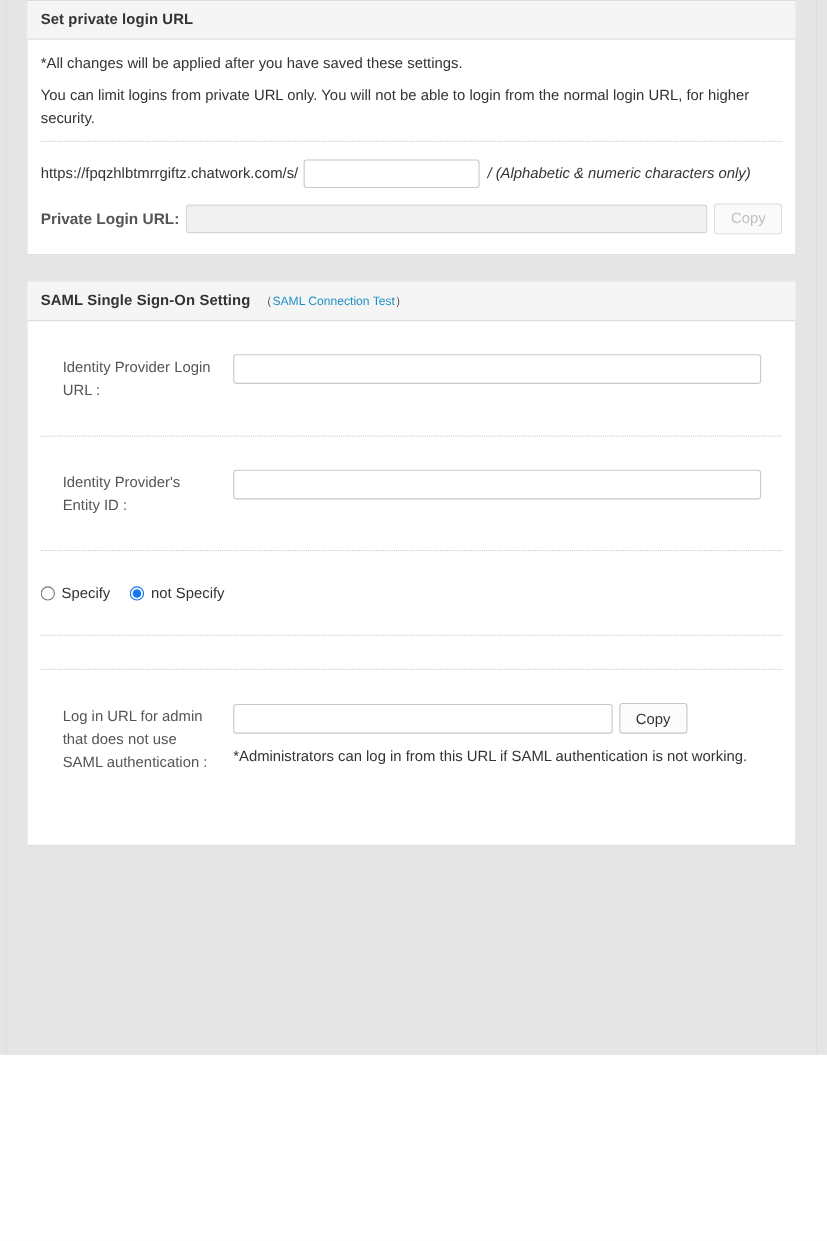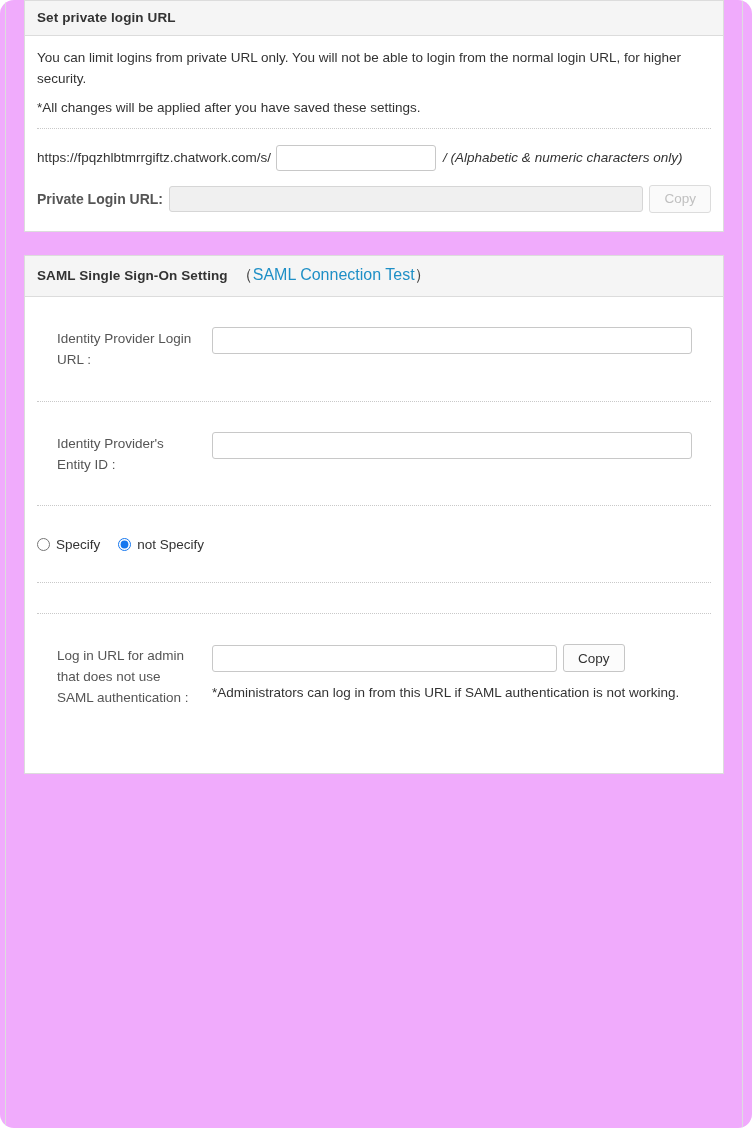--- a/index.html
+++ b/index.html
@@ -6,24 +6,23 @@
   html, body {
     margin: 0; padding: 0;
     width: 752px; height: 1128px;
     background: #ffffff;
     font-family: "Liberation Sans", sans-serif;
     -webkit-font-smoothing: antialiased;
   }
   .page {
     position: relative;
     width: 752px;
-    height: 1128px;
-    background: #f0abfc;
+    height: 959px;
+    background: #e5e5e5;
     overflow: hidden;
-    border-radius: 14px;
   }
   
   .outer-rail-left,
   .outer-rail-right {
     position: absolute;
     top: 0;
     bottom: 0;
     width: 1px;
     background: #dddddd;
   }
@@ -50,21 +49,21 @@
     display: flex;
     align-items: baseline;
   }
   .panel-title {
     font-size: 13.5px;
     font-weight: bold;
     color: #333333;
     letter-spacing: .1px;
   }
   .panel-head-extra {
-    font-size: 16px;
+    font-size: 11px;
     color: #444444;
     margin-left: 9px;
   }
   .link {
     color: #1e8fc6;
     text-decoration: none;
     cursor: pointer;
   }
   .panel-body { padding: 0 12px; }
 
@@ -236,22 +235,22 @@
 
     <section class="panel">
 
       <div class="panel-head">
         <span class="panel-title">Set private login URL</span>
       </div>
 
       <div class="panel-body">
 
         <div class="intro">
+          <p>*All changes will be applied after you have saved these settings.</p>
           <p>You can limit logins from private URL only. You will not be able to login from the normal login URL, for higher security.</p>
-          <p>*All changes will be applied after you have saved these settings.</p>
         </div>
 
         <hr class="hr-dotted">
 
         <div class="url-row">
           <span class="url-prefix">https://fpqzhlbtmrrgiftz.chatwork.com/s/</span>
           <input class="txt" id="slug-input" type="text" placeholder="" style="">
           <span class="url-suffix">/ (Alphabetic &amp; numeric characters only)</span>
         </div>
 

